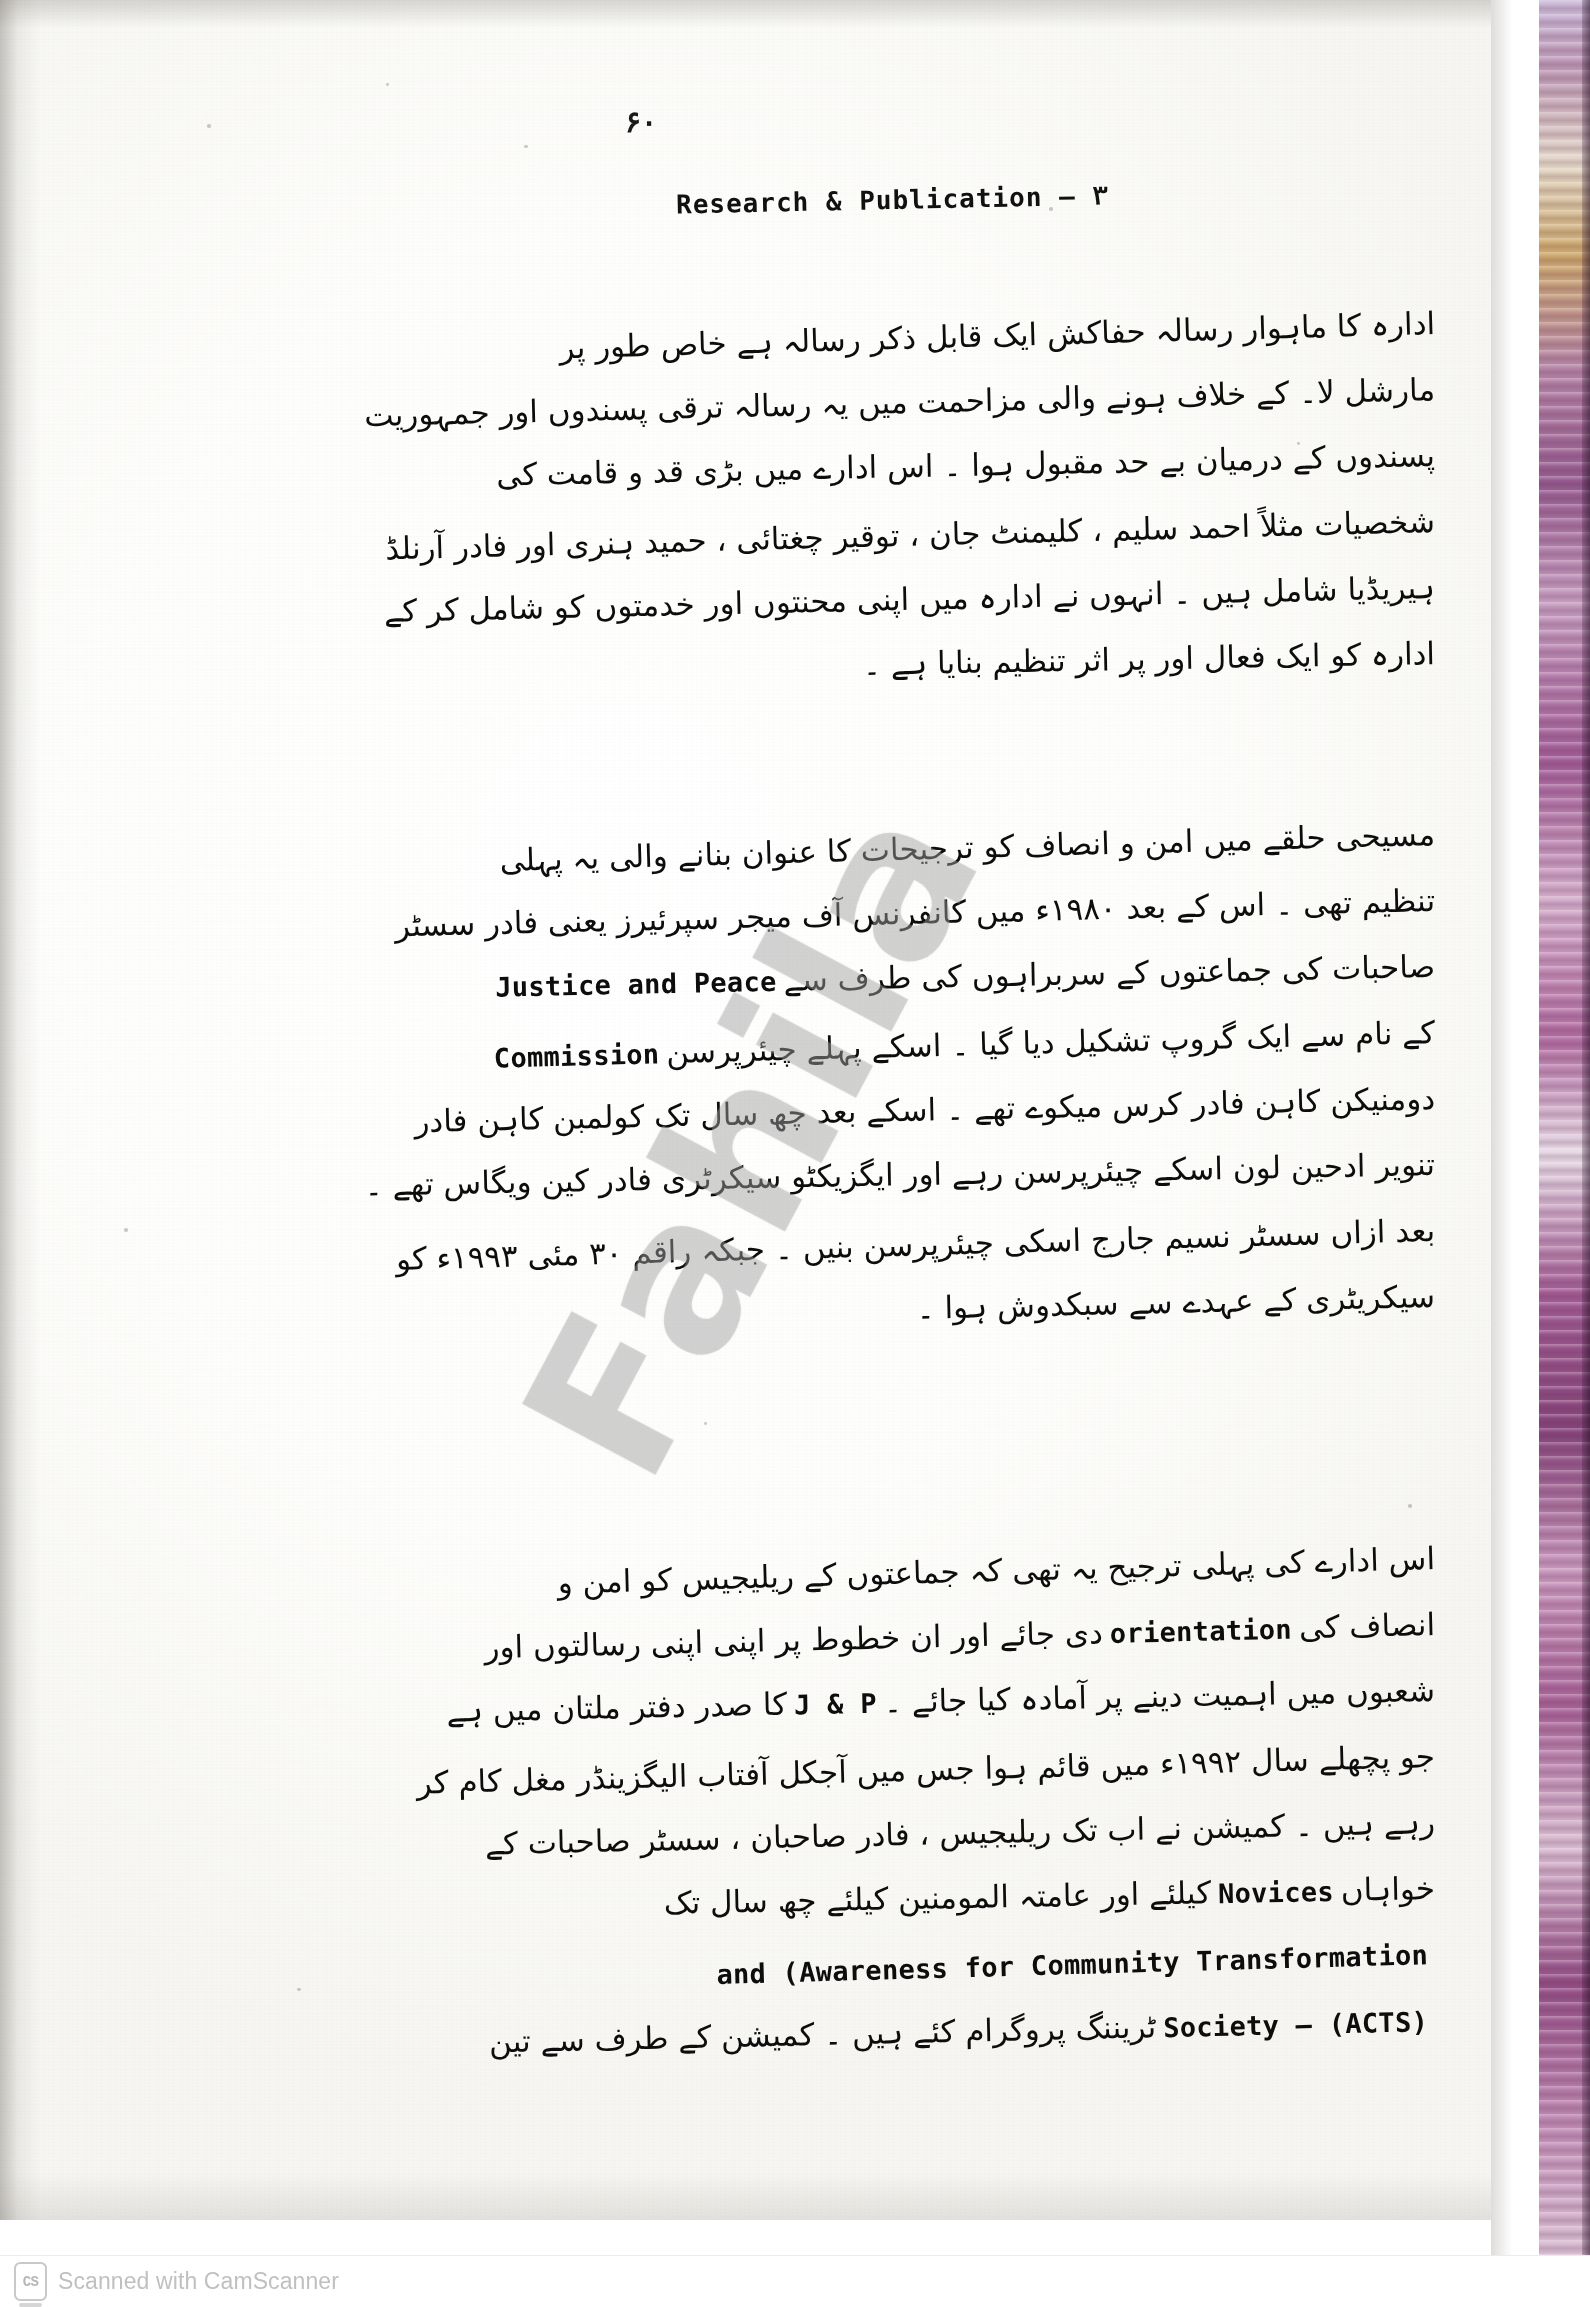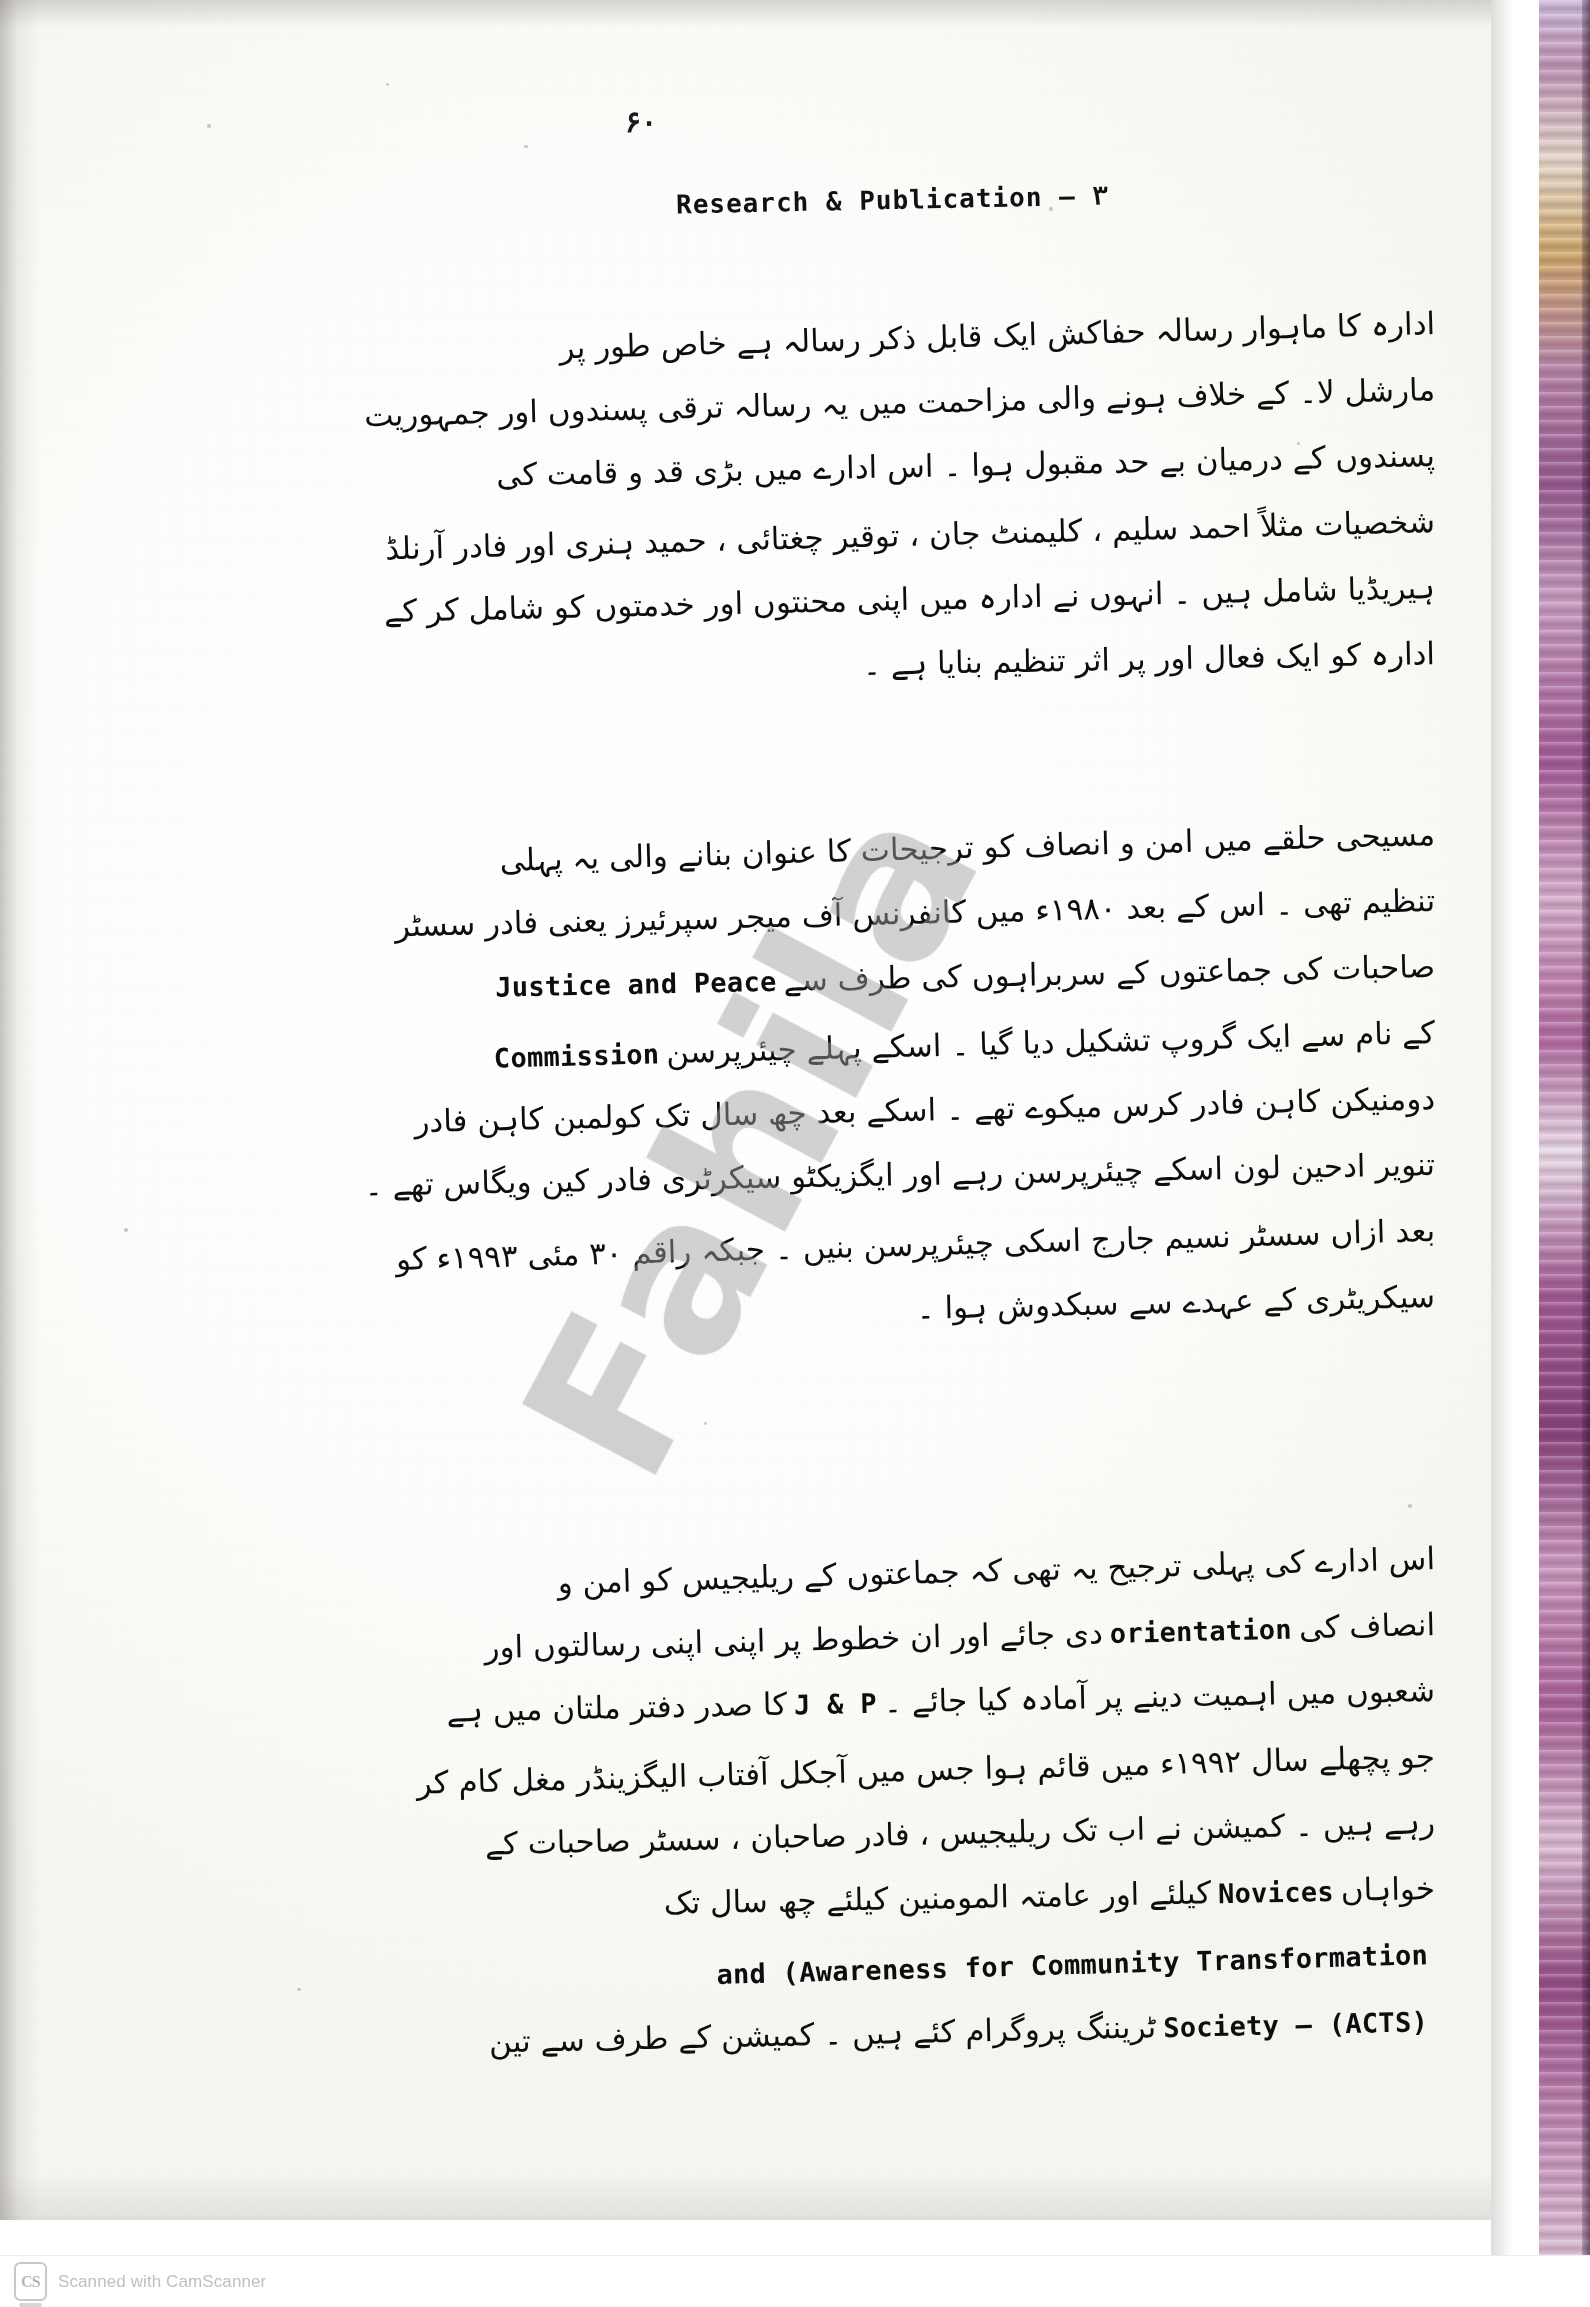--- a/index.html
+++ b/index.html
@@ -221,38 +221,38 @@
     margin-right: 11px;
     border: 2.8px solid #c9c9c9;
     border-radius: 6.2px;
     display: flex;
     align-items: center;
     justify-content: center;
     position: relative;
     box-sizing: border-box;
   }
   .cs-logo span {
-    font-family: Liberation Serif, serif;
+    font-family: Liberation Mono, monospace;
     font-weight: 700;
-    font-size: 16px;
+    font-size: 14px;
     color: #b6b6b6;
     letter-spacing: -0.7px;
     text-align: right;
   }
   .cs-logo::after {
     content: "";
     position: absolute;
     left: 2.8px; right: 2.8px; bottom: -7.6px;
     height: 3.5px;
     background: #d6d6d6;
     border-radius: 2.1px;
   }
   .cs-text {
     font-family: "Liberation Sans", sans-serif;
-    font-size: 17px;
+    font-size: 23px;
     color: #c0c0c0;
     letter-spacing: 0.1px;
   }
 </style>
 </head>
 <body>
 
 <div class="page-root">
 
   <div class="paper">

